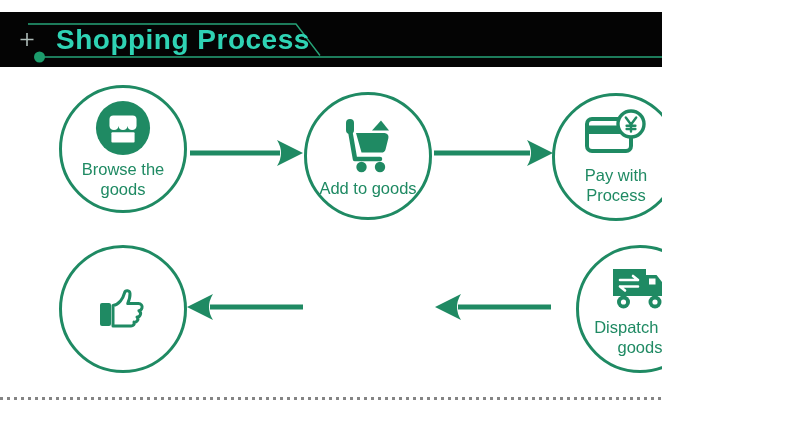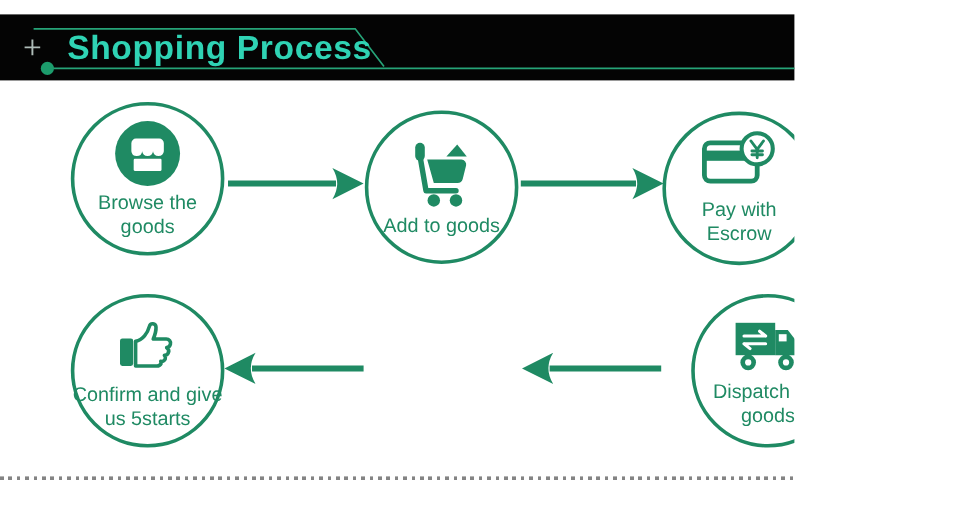--- a/index.html
+++ b/index.html
@@ -104,21 +104,21 @@
   <div class="circle s3">
     <span class="icon-wrap">
       <svg width="64" height="54" viewBox="0 0 64 54">
         <rect x="3" y="10" width="44" height="32" rx="5" class="gs" stroke-width="4"></rect>
         <rect x="3" y="16.5" width="44" height="8.5" class="gf"></rect>
         <circle cx="47" cy="15" r="13" class="wfgs" stroke-width="3.4"></circle>
         <path class="gs" stroke-width="2.4" stroke-linecap="round" d="M41.8,8.5 L47,15.5 M52.2,8.5 L47,15.5 M47,15.5 V22.5 M42.6,16.8 H51.4 M42.6,20 H51.4"></path>
       </svg>
     </span>
     <div class="label">Pay with
-Escrow</div>
+Process</div>
   </div>
 
   <div class="circle s4">
     <span class="icon-wrap">
       <svg width="62" height="54" viewBox="0 0 62 54">
         <rect x="4" y="8" width="33" height="27" class="gf"></rect>
         <path class="ws" stroke-width="2.6" stroke-linecap="round" d="M11,19 H29 M29,19 l-5,-4 M11,25.5 H29 M11,25.5 l5,4"></path>
         <path class="gf" d="M37,14 h10.5 l8.5,11 v10 H37 z"></path>
         <rect x="40" y="17.5" width="6.5" height="6" class="wf"></rect>
         <circle cx="14.5" cy="41" r="6.5" class="gf"></circle>
@@ -137,18 +137,16 @@
       <svg width="60" height="58" viewBox="0 0 60 58">
         <rect x="7" y="23" width="11" height="23" rx="2" class="gf"></rect>
         <path class="wfgs" stroke-width="3" stroke-linejoin="round" d="M20,46 V25.5 C26,24.5 30,18.5 31.5,13 C32.3,9.8 36.8,10.2 37,13.5
              C37.2,16.8 36.2,20 34.7,23.5 H45.5 C48,23.5 49.6,25.6 49,27.8
              C48.6,29.3 47.4,30.4 45.9,30.7 C47.4,31.7 48,33.5 47.2,35.1
              C46.6,36.4 45.4,37.1 44,37.1 C45,38.2 45.1,40 44.1,41.1
              C43.3,42 42.1,42.4 41,42.1 C41.5,43.3 41,44.8 39.8,45.5
              C39.1,45.9 38.2,46.1 37.4,46 Z"></path>
       </svg>
     </span>
-    <div class="label">Confirm and give
-us 5starts</div>
   </div>
 
   <div id="dotted-divider"></div>
 </div>
 
 </body></html>

